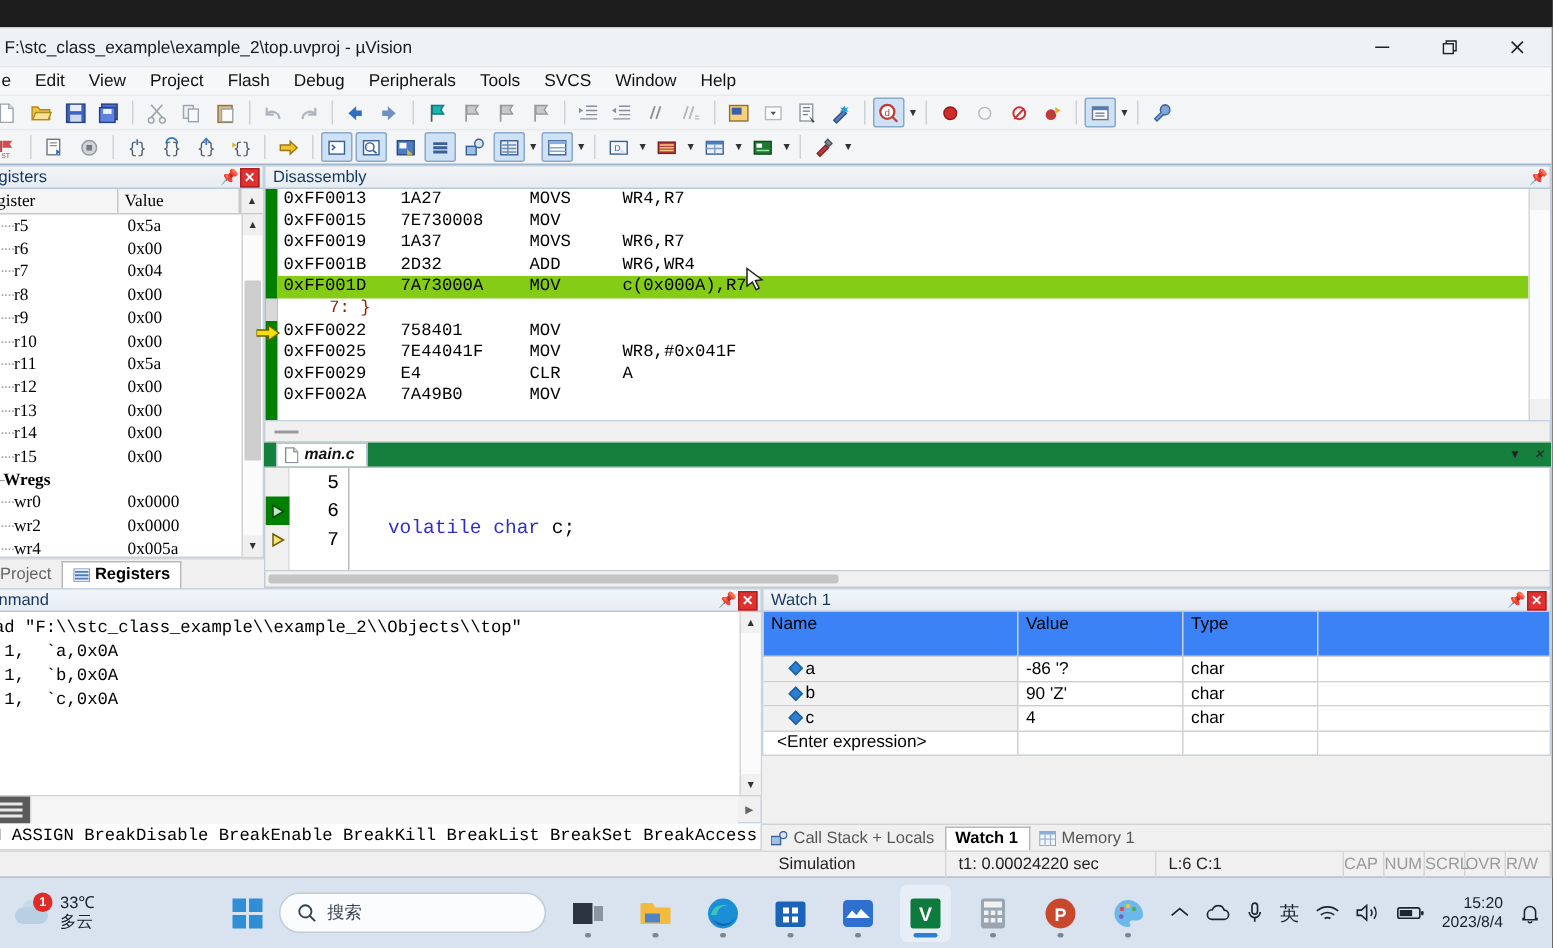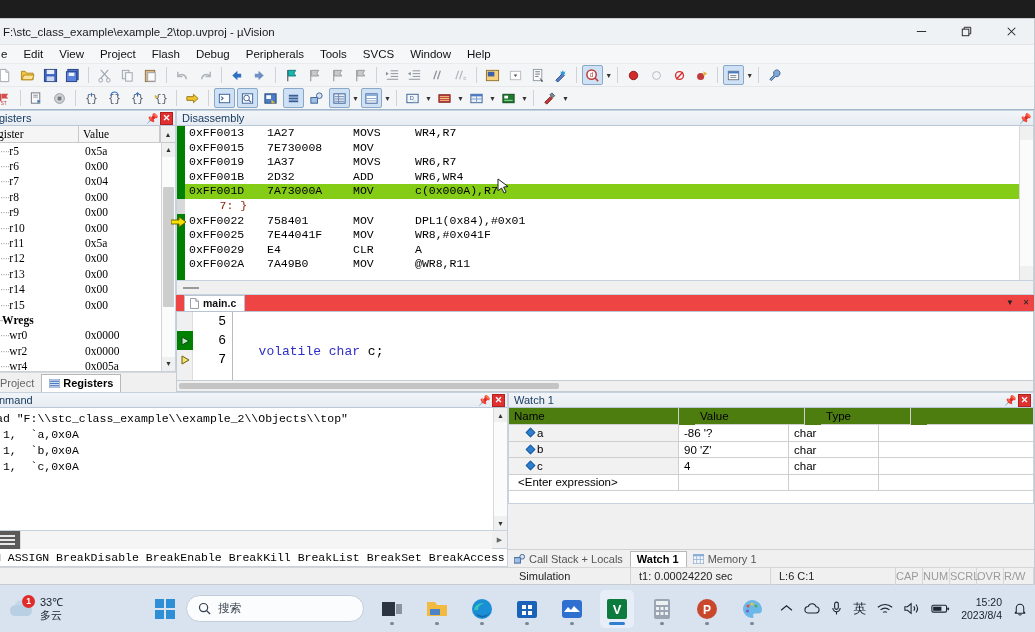--- a/index.html
+++ b/index.html
@@ -130,22 +130,22 @@
   .d-mnem { width:62px; }
   .d-ops  { flex:1; }
   .disasm-vsb { width:14px; background:#f0f0f0; border-left:1px solid #d8d8d8;
     display:flex; flex-direction:column; flex:none; }
   .disasm-foot { height:14px; background:#f0f0f0; border:1px solid #c6d2de; border-top:0;
     display:flex; align-items:center; padding-left:6px; flex:none; }
   .hsb-small { width:16px; height:2px; background:#9a9a9a; }
 
   
   .editor-wrap { display:flex; flex-direction:column; height:97px; flex:none; background:#f0f0f0; }
-  .editor-tabbar { height:17px; display:flex; align-items:flex-end; background:#ef4444;
-    border-bottom:1px solid #b8c4d0; flex:none; padding-left:8px; }
+  .editor-tabbar { height:17px; display:flex; align-items:flex-end; background:#15803d;
+    border-bottom:1px solid #b8c4d0; flex:none; padding-left:8px;font-style:italic; }
   .etab { font-size:10.5px; padding:1px 8px 2px 5px; background:#fff; border:1px solid #b8c4d0;
     border-bottom:0; display:flex; align-items:center; gap:4px; font-weight:bold; color:#111; }
   .etab-spacer { flex:1; }
   .etab-ctl { width:16px; height:17px; display:flex; align-items:center; justify-content:center;
     font-size:8px; color:#222; }
   .editor-body { flex:1; display:flex; background:#fff; border:1px solid #c3ccd5; border-top:0;
     min-height:0; position:relative; overflow:hidden; }
   .ed-marks { width:16px; background:#f0f0f0; border-right:1px solid #ddd; flex:none; position:relative; }
   .ed-mark { position:absolute; left:0; width:16px; height:19px; display:flex;
     align-items:center; justify-content:center; }
@@ -180,21 +180,21 @@
   .cmd-hsb-arrow { width:15px; display:flex; align-items:center; justify-content:center; font-size:7px;
     color:#666; }
   .cmd-input { height:18px; background:#fff; border:1px solid #c6d2de; border-top:0; display:flex;
     align-items:center; font-family:"Liberation Mono","DejaVu Sans Mono",monospace; font-size:11.5px;
     white-space:nowrap; overflow:hidden; flex:none; }
 
   
   .watch-panel { flex:1; min-width:0; }
   .watch-body { flex:1; border:1px solid #c6d2de; border-top:0; background:#fff;
     display:flex; flex-direction:column; min-height:0; overflow:hidden; }
-  .watch-head { display:flex; height:17px; flex:none; background:#4d7c0f;gap:16px; }
+  .watch-head { display:flex; height:30px; flex:none; background:#3b82f6; }
   .wh { font-size:11.5px; line-height:17px; padding-left:5px; border-right:1px solid #cfcfcf;
     border-bottom:1px solid #cfcfcf; }
   .wh.c1 { width:170px; }
   .wh.c2 { width:110px; }
   .wh.c3 { width:90px; }
   .wh.c4 { flex:1; border-right:0; }
   .wrow { display:flex; height:16.5px; flex:none; }
   .wc { font-size:11.5px; line-height:16.5px; padding-left:5px; border-right:1px solid #cfcfcf;
     border-bottom:1px solid #cfcfcf; white-space:nowrap; overflow:hidden; }
   .wc.c1 { width:170px; background:#f1f1f1; display:flex; align-items:center; gap:3px; padding-left:18px; }
@@ -832,36 +832,36 @@
                   <span class="d-addr">0xFF001D</span>
                   <span class="d-code">7A73000A</span>
                   <span class="d-mnem">MOV</span>
                   <span class="d-ops">c(0x000A),R7</span></div>
                 <div class="dline src">
                   <span>     7: }</span></div>
                 <div class="dline">
                   <span class="d-addr">0xFF0022</span>
                   <span class="d-code">758401</span>
                   <span class="d-mnem">MOV</span>
-                  <span class="d-ops">DPL1(0x84),#0x01</span></div>
+                  </div>
                 <div class="dline">
                   <span class="d-addr">0xFF0025</span>
                   <span class="d-code">7E44041F</span>
                   <span class="d-mnem">MOV</span>
                   <span class="d-ops">WR8,#0x041F</span></div>
                 <div class="dline">
                   <span class="d-addr">0xFF0029</span>
                   <span class="d-code">E4</span>
                   <span class="d-mnem">CLR</span>
                   <span class="d-ops">A</span></div>
                 <div class="dline">
                   <span class="d-addr">0xFF002A</span>
                   <span class="d-code">7A49B0</span>
                   <span class="d-mnem">MOV</span>
-                  <span class="d-ops">@WR8,R11</span></div>
+                  </div>
 
                 <svg style="position:absolute;left:312px;top:52px;" width="13" height="18" viewBox="0 0 13 18">
                   <path d="M1 1l10 7.5-4.4.6 2.5 5-2 1-2.5-5-3.6 2.6z" fill="#fff" stroke="#222" stroke-width="1"></path>
                   </svg>
               </div>
               <div class="disasm-vsb">
                 <div class="scroll-arrow"></div>
                 <div class="scroll-track"></div>
                 <div class="scroll-arrow"></div>
               </div>

